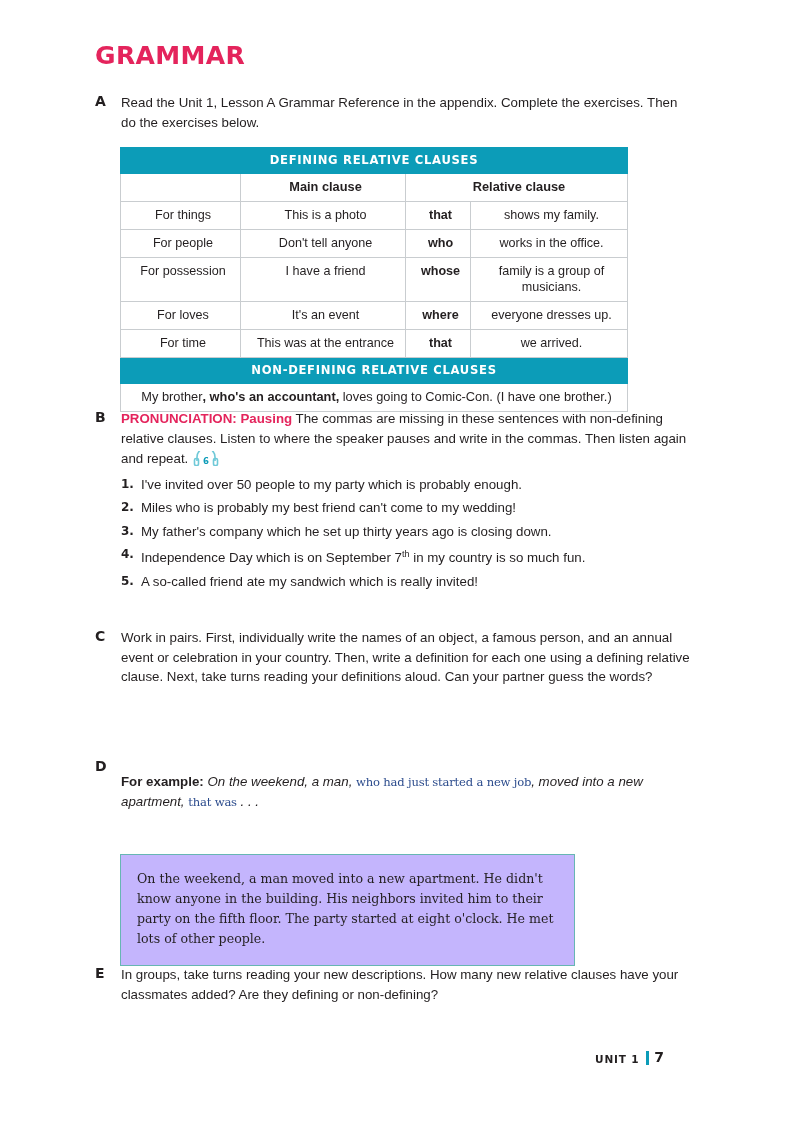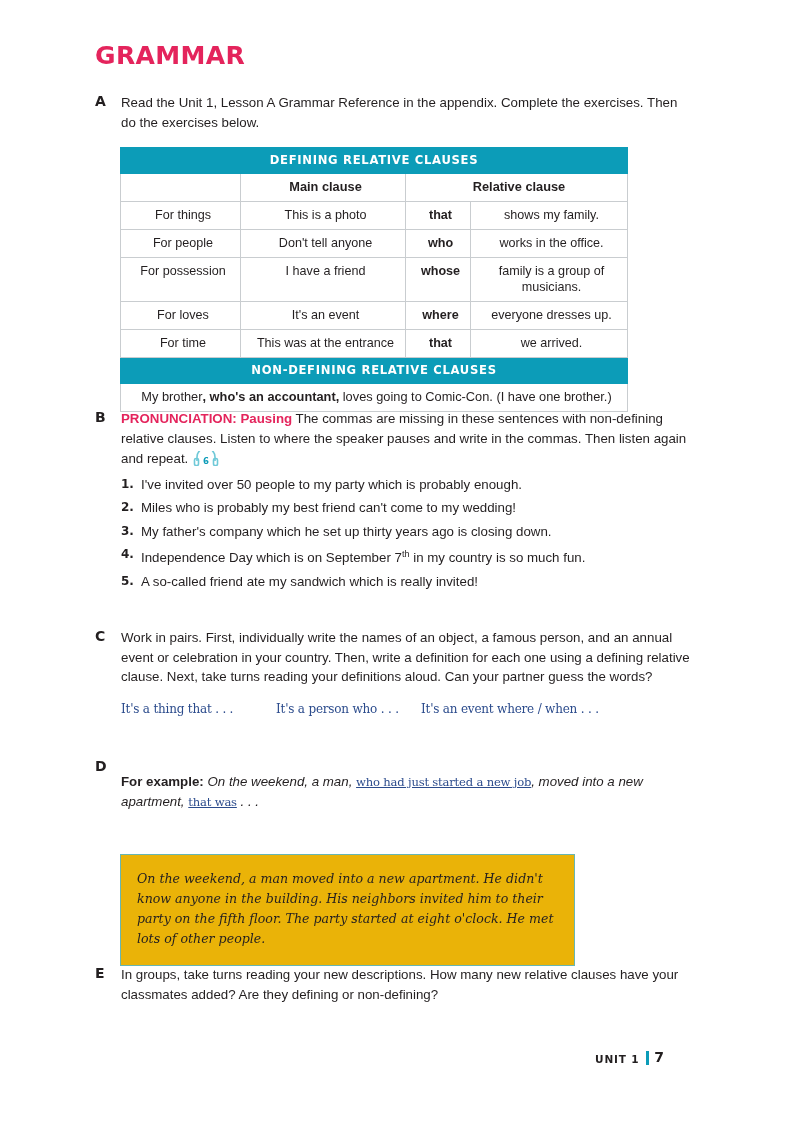--- a/index.html
+++ b/index.html
@@ -155,44 +155,42 @@
     display: flex;
   }
   .prompts .p1 { width: 155px; }
   .prompts .p2 { width: 145px; }
 
   .hand-ins {
     color: #2b4b8c;
     font-family: "DejaVu Serif", serif;
     font-size: 11.6px;
     font-style: normal;
-    text-decoration: underline;
     letter-spacing: -0.2px;
   }
 
   .for-example {
     margin-top: 14px;
     font-size: 13.3px;
     line-height: 20px;
   }
   .for-example b { font-weight: bold; }
   .for-example i { font-style: italic; }
 
   
   .descbox {
     position: absolute;
     left: 120px;
     top: 854px;
     width: 455px;
     border: 1px solid #67b6b3;
-    background: #eab308;
+    background: #c4b5fd;
     padding: 14px 16px 16px 16px;
     box-sizing: border-box;
     font-family: "DejaVu Serif", serif;
-    font-style: italic;
     font-size: 12.6px;
     line-height: 20px;
     color: #231f20;
   }
 
   
   .footer {
     position: absolute;
     right: 60px;
     top: 1049px;
@@ -303,25 +301,20 @@
         <li><span class="num">4.</span><span>Independence Day which is on September 7</span><sup>th</sup><span> in my country is so much fun.</span></li>
         <li><span class="num">5.</span><span>A so-called friend ate my sandwich which is really invited!</span></li>
       </ol>
     </div>
   </div>
 
   <div class="ex" style="top:628px;">
     <div class="ex-letter">C</div>
     <div class="ex-body">
       <span>Work in pairs. First, individually write the names of an object, a famous person, and an annual event or celebration in your country. Then, write a definition for each one using a defining relative clause. Next, take turns reading your definitions aloud. Can your partner guess the words?</span>
-      <div class="prompts">
-        <span class="hand p1">It's a thing that . . .</span>
-        <span class="hand p2">It's a person who . . .</span>
-        <span class="hand">It's an event where / when . . .</span>
-      </div>
     </div>
   </div>
 
   <div class="ex" style="top:758px;">
     <div class="ex-letter">D</div>
     <div class="ex-body">
       <div class="for-example">
         <b>For example:</b>
         <i>On the weekend, a man,</i>
         <span class="hand-ins">who had just started a new job</span><i>, moved into a new apartment,</i>

